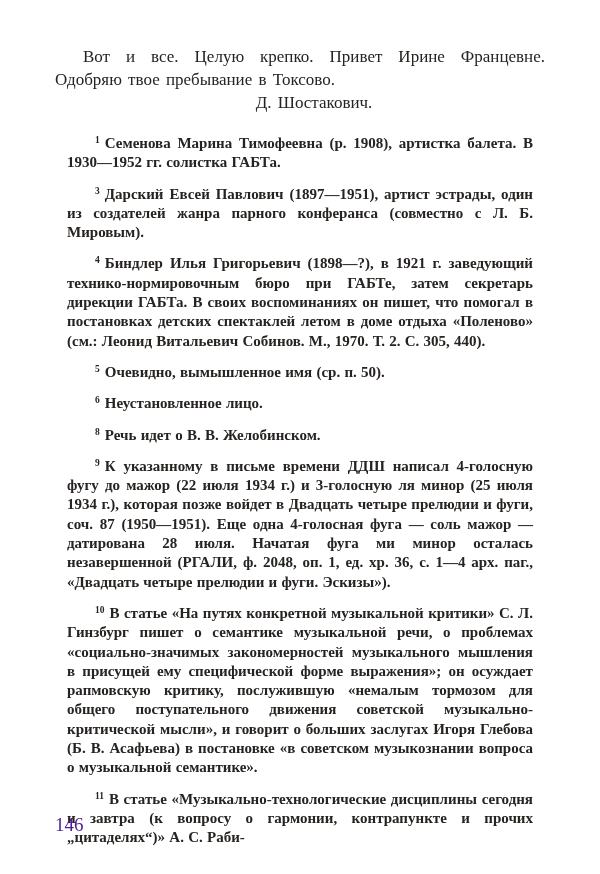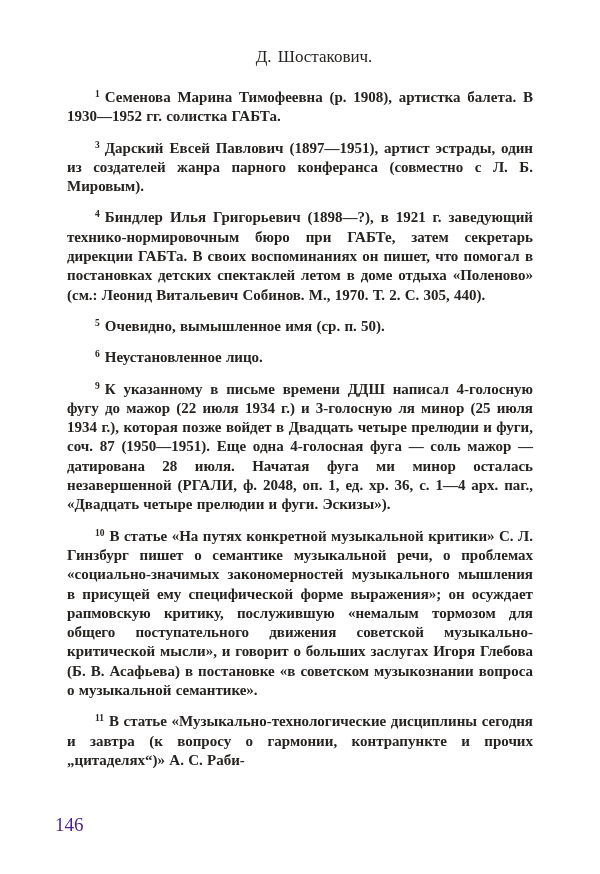--- a/index.html
+++ b/index.html
@@ -61,29 +61,31 @@
     font-size: 19px;
     color: #4c1d95;
   }
 </style>
 </head>
 <body>
 
 <div class="page">
 
   <div class="letter">
+    <p class="indented"><span>Вот и все. Целую крепко. Привет Ирине Францевне. Одобряю твое пребывание в Токсово.</span></p>
     <p class="indented signature"><span>Д. Шостакович.</span></p>
   </div>
 
   <div class="footnotes">
     <p><sup class="fn-num">1</sup><span>Семенова Марина Тимофеевна (р. 1908), артистка балета. В 1930—1952 гг. солистка ГАБТа.</span></p>
     <p><sup class="fn-num">3</sup><span>Дарский Евсей Павлович (1897—1951), артист эстрады, один из создателей жанра парного конферанса (совместно с Л. Б. Мировым).</span></p>
     <p><sup class="fn-num">4</sup><span>Биндлер Илья Григорьевич (1898—?), в 1921 г. заведующий технико-нормировочным бюро при ГАБТе, затем секретарь дирекции ГАБТа. В своих воспоминаниях он пишет, что помогал в постановках детских спектаклей летом в доме отдыха «Поленово» (см.: Леонид Витальевич Собинов. М., 1970. Т. 2. С. 305, 440).</span></p>
     <p><sup class="fn-num">5</sup><span>Очевидно, вымышленное имя (ср. п. 50).</span></p>
     <p><sup class="fn-num">6</sup><span>Неустановленное лицо.</span></p>
+    <p><sup class="fn-num">8</sup><span>Речь идет о В. В. Желобинском.</span></p>
     <p><sup class="fn-num">9</sup><span>К указанному в письме времени ДДШ написал 4-голосную фугу до мажор (22 июля 1934 г.) и 3-голосную ля минор (25 июля 1934 г.), которая позже войдет в Двадцать четыре прелюдии и фуги, соч. 87 (1950—1951). Еще одна 4-голосная фуга — соль мажор — датирована 28 июля. Начатая фуга ми минор осталась незавершенной (РГАЛИ, ф. 2048, оп. 1, ед. хр. 36, с. 1—4 арх. паг., «Двадцать четыре прелюдии и фуги. Эскизы»).</span></p>
     <p><sup class="fn-num">10</sup><span>В статье «На путях конкретной музыкальной критики» С. Л. Гинзбург пишет о семантике музыкальной речи, о проблемах «социально-значимых закономерностей музыкального мышления в присущей ему специфической форме выражения»; он осуждает рапмовскую критику, послужившую «немалым тормозом для общего поступательного движения советской музыкально-критической мысли», и говорит о больших заслугах Игоря Глебова (Б. В. Асафьева) в постановке «в советском музыкознании вопроса о музыкальной семантике».</span></p>
     <p><sup class="fn-num">11</sup><span>В статье «Музыкально-технологические дисциплины сегодня и завтра (к вопросу о гармонии, контрапункте и прочих „цитаделях“)» А. С. Раби-</span></p>
   </div>
 
   <div class="page-number">146</div>
 
 </div>
 
 </body></html>

